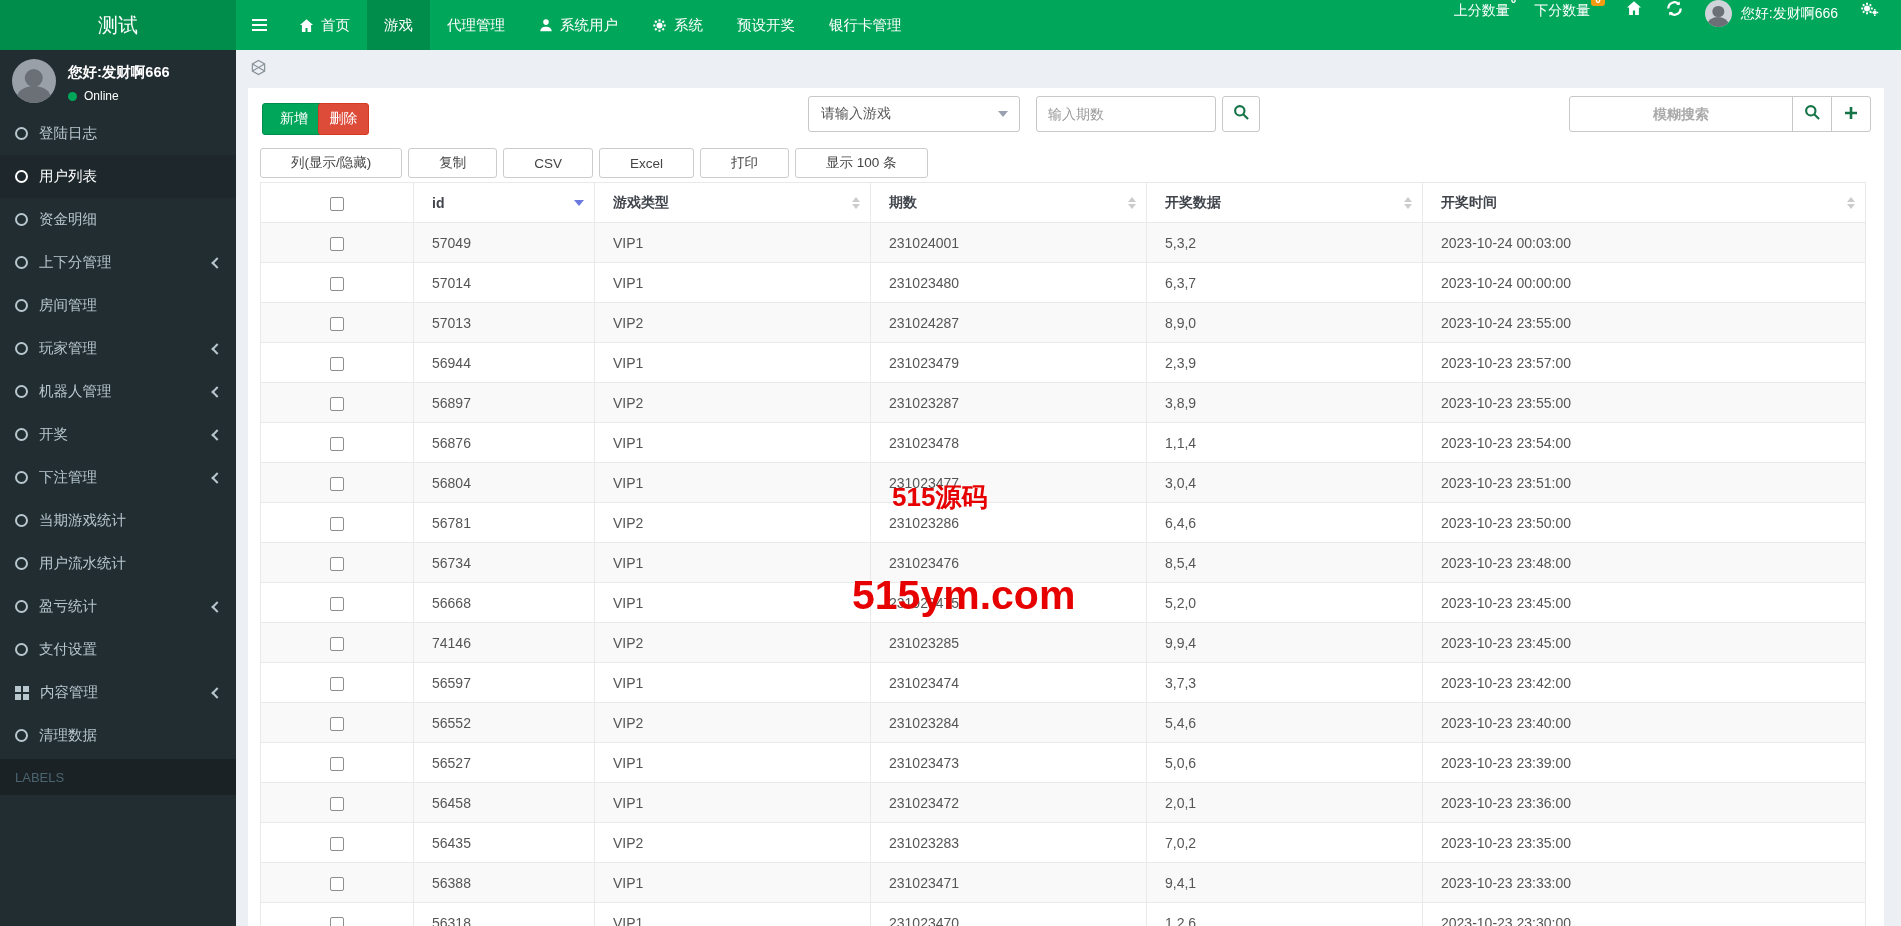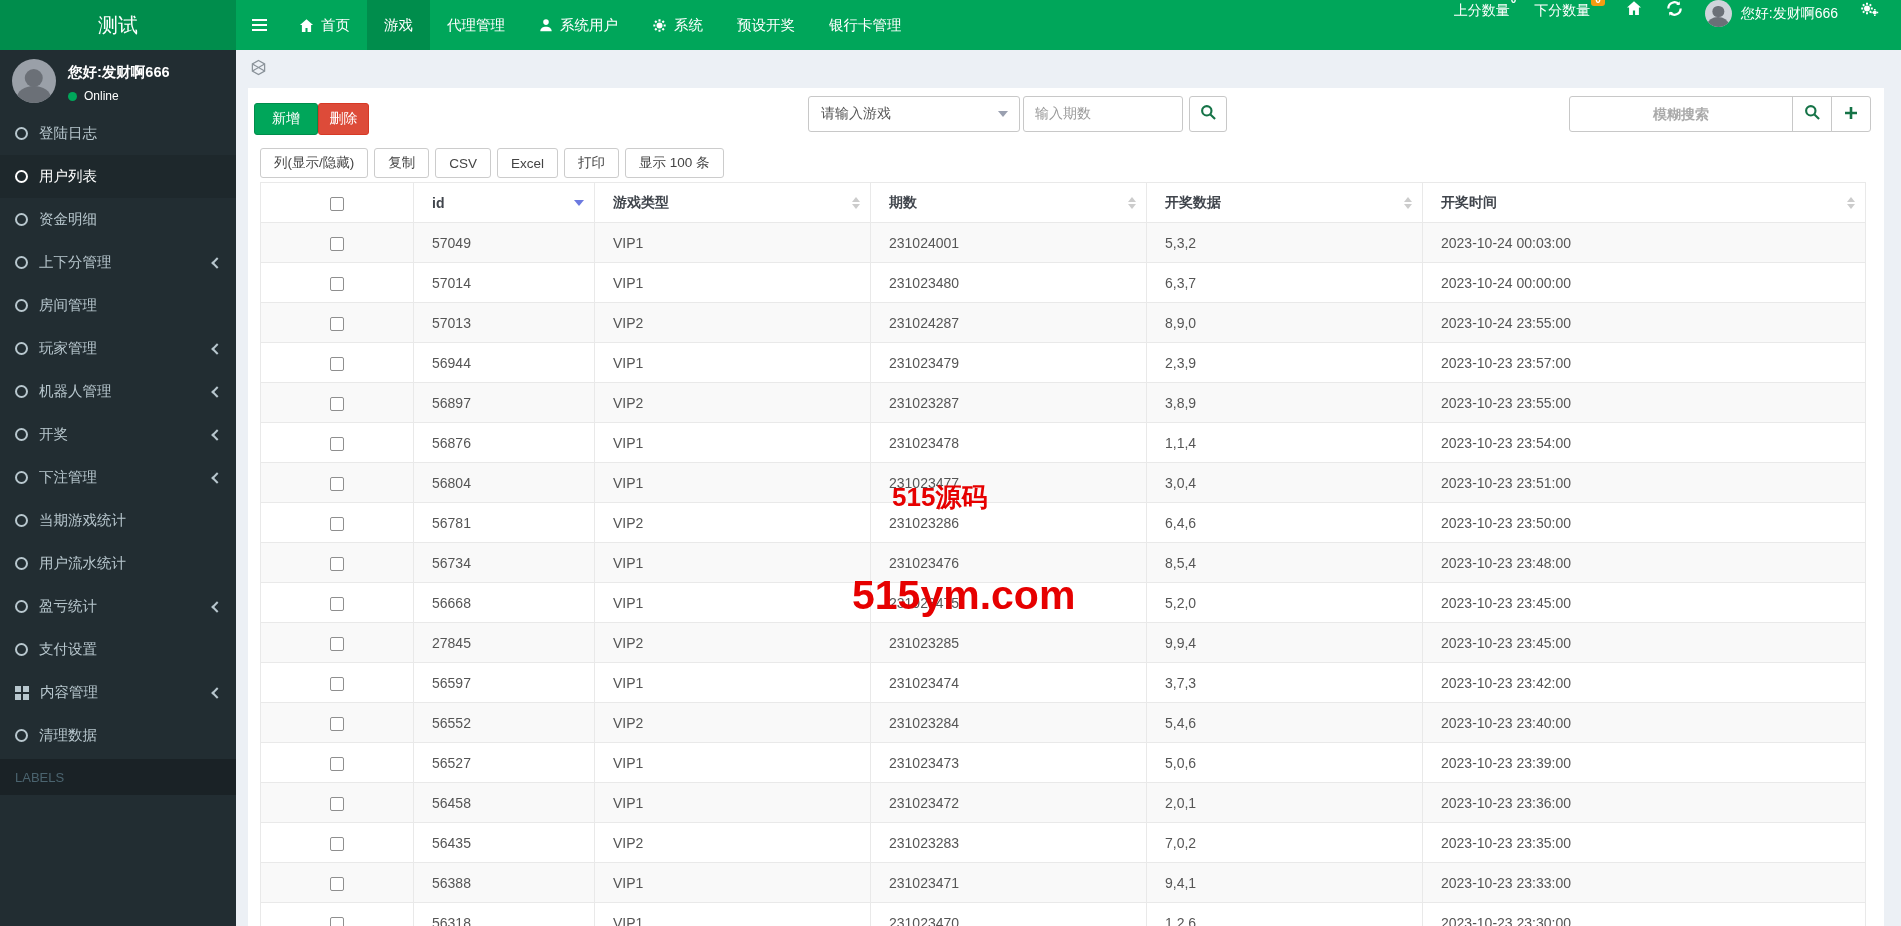--- a/index.html
+++ b/index.html
@@ -42,39 +42,39 @@
   .grid-icon i { background:currentColor; }
   .chevron { margin-left:auto; width:8px; height:8px; border-left:2px solid currentColor; border-bottom:2px solid currentColor; transform:rotate(45deg); flex:none; }
   .labels-header { height:36px; margin-top:2px; background:var(--labels-bg,#1a2226); color:var(--labels-text,#4b646f); font-size:13px; display:flex; align-items:center; padding:0 15px; }
 
   
   .content { position:absolute; left:236px; top:50px; right:0; bottom:0; background:var(--page-bg,#ecf0f5); overflow:hidden; }
   .breadcrumb-bar { height:38px; display:flex; align-items:center; padding:0 14px; }
   .card { position:absolute; left:12px; right:17px; top:38px; height:920px; background:#fff; }
 
   .btn { border-radius:3px; border:1px solid transparent; display:inline-flex; align-items:center; justify-content:center; cursor:pointer; font-size:14px; }
-  .btn-add { position:absolute; left:6px; top:15px; width:64px; height:32px; background:var(--green,#00a65a); border-color:var(--green-dark,#008d4c); color:#fff; }
+  .btn-add { position:absolute; left:14px; top:15px; width:64px; height:32px; background:var(--green,#00a65a); border-color:var(--green-dark,#008d4c); color:#fff; }
   .btn-del { position:absolute; left:70px; top:15px; width:51px; height:32px; background:var(--red,#dd4b39); border-color:#d73925; color:#fff; }
 
   .center-group { position:absolute; left:560px; top:8px; display:flex; align-items:center; }
   .select { width:212px; height:36px; background:#fff; border:1px solid #c8c8c8; border-radius:3px; display:flex; align-items:center; padding:0 12px; color:#555; cursor:pointer; position:relative; }
   .select .sel-arrow { position:absolute; right:11px; width:0; height:0; border-left:5px solid transparent; border-right:5px solid transparent; border-top:6px solid #9aa0b0; }
   .text-input { height:36px; background:#fff; border:1px solid #c8c8c8; border-radius:3px; padding:0 11px; font-size:14px; color:#444; outline:none; font-family:inherit; }
   .text-input::placeholder { color:#999; }
-  .period-input { width:160px; margin-left:3px;font-family:Liberation Serif, serif; }
+  .period-input { width:180px; margin-left:16px; }
   .sq-btn { width:38px; height:36px; background:#fff; border:1px solid #c8c8c8; border-radius:3px; margin-left:6px; display:flex; align-items:center; justify-content:center; cursor:pointer; }
 
   .right-group { position:absolute; right:13px; top:8px; display:flex; align-items:center; }
   .fuzzy-input { width:224px; text-align:center; border-radius:3px 0 0 3px;font-weight:bold; }
   .fuzzy-input::placeholder { color:#aaa; }
   .ig-btn { width:40px; height:36px; background:#fff; border:1px solid #c8c8c8; margin-left:-1px; display:flex; align-items:center; justify-content:center; cursor:pointer; }
   .ig-btn.last { border-radius:0 3px 3px 0; }
 
   .toolbar { position:absolute; left:12px; top:60px; display:flex; gap:6px; }
-  .tbtn { height:30px; padding:0 13px; background:#fff; border:1px solid #ccc; border-radius:3px; color:#444; font-size:13.5px; display:inline-flex; align-items:center; cursor:pointer; white-space:nowrap; }
+  .tbtn { height:30px; padding:0 30px; background:#fff; border:1px solid #ccc; border-radius:3px; color:#444; font-size:13.5px; display:inline-flex; align-items:center; cursor:pointer; white-space:nowrap; }
 
   
   .table-wrap { position:absolute; left:12px; top:94px; }
   table { border-collapse:collapse; table-layout:fixed; width:1605px; background:#fff; }
   th,td { border:1px solid var(--table-border,#e9e9e9); height:40px; padding:0 18px; text-align:left; font-size:14px; color:#555; white-space:nowrap; overflow:hidden; }
   th { font-weight:bold; color:#40454c; position:relative; background:#fff; }
   td.chk, th.chk { text-align:center; padding:0; }
   tbody tr:nth-child(odd) td { background:var(--stripe,#f9f9f9); }
   input[type=checkbox] { width:14px; height:14px; appearance:none; -webkit-appearance:none; border:1px solid #8f8f8f; border-radius:2px; background:#fff; cursor:pointer; vertical-align:middle; }
   .sort-desc { position:absolute; right:10px; top:50%; margin-top:-3px; width:0; height:0; border-left:5px solid transparent; border-right:5px solid transparent; border-top:6px solid var(--sort-active,#6c7ae0); }
@@ -445,21 +445,21 @@
               <tr>
                 <td class="chk"><input type="checkbox" style=""></td>
                 <td>56668</td>
                 <td>VIP1</td>
                 <td>231023475</td>
                 <td>5,2,0</td>
                 <td>2023-10-23 23:45:00</td>
               </tr>
               <tr>
                 <td class="chk"><input type="checkbox" style=""></td>
-                <td>27845</td>
+                <td>74146</td>
                 <td>VIP2</td>
                 <td>231023285</td>
                 <td>9,9,4</td>
                 <td>2023-10-23 23:45:00</td>
               </tr>
               <tr>
                 <td class="chk"><input type="checkbox" style=""></td>
                 <td>56597</td>
                 <td>VIP1</td>
                 <td>231023474</td>

